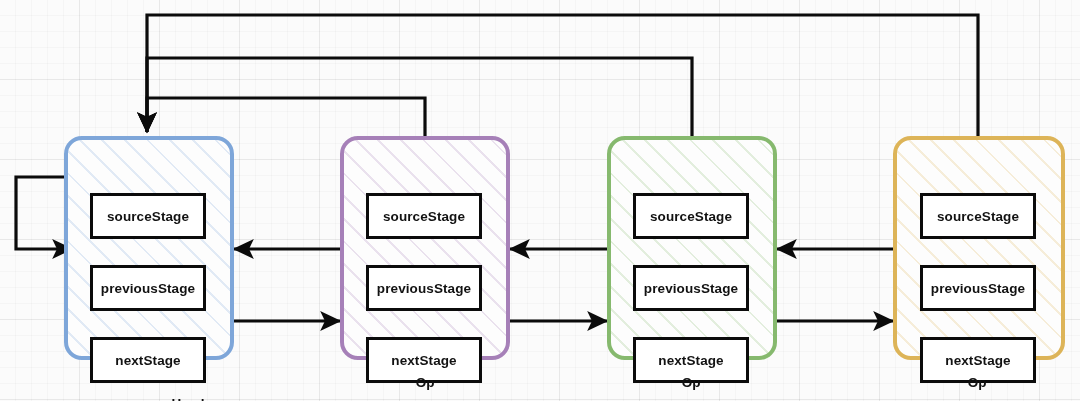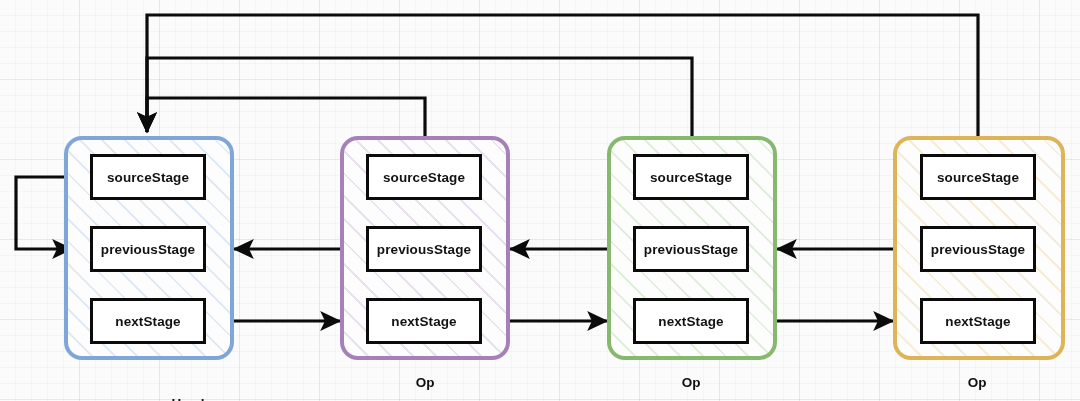--- a/index.html
+++ b/index.html
@@ -39,20 +39,21 @@
     position:absolute;
     box-sizing:border-box;
     background:#ffffff;
     border:3px solid #0b0b0b;
     display:flex;align-items:center;justify-content:center;
     font-size:13.5px;
     font-weight:bold;
     color:#121212;
     letter-spacing:0.1px;
     white-space:nowrap;
+    margin-top:39px;
   }
   .caption{
     position:absolute;
     font-size:13.5px;
     font-weight:bold;
     color:#101010;
     transform:translateX(-50%);
     white-space:nowrap;
   }
 </style>

